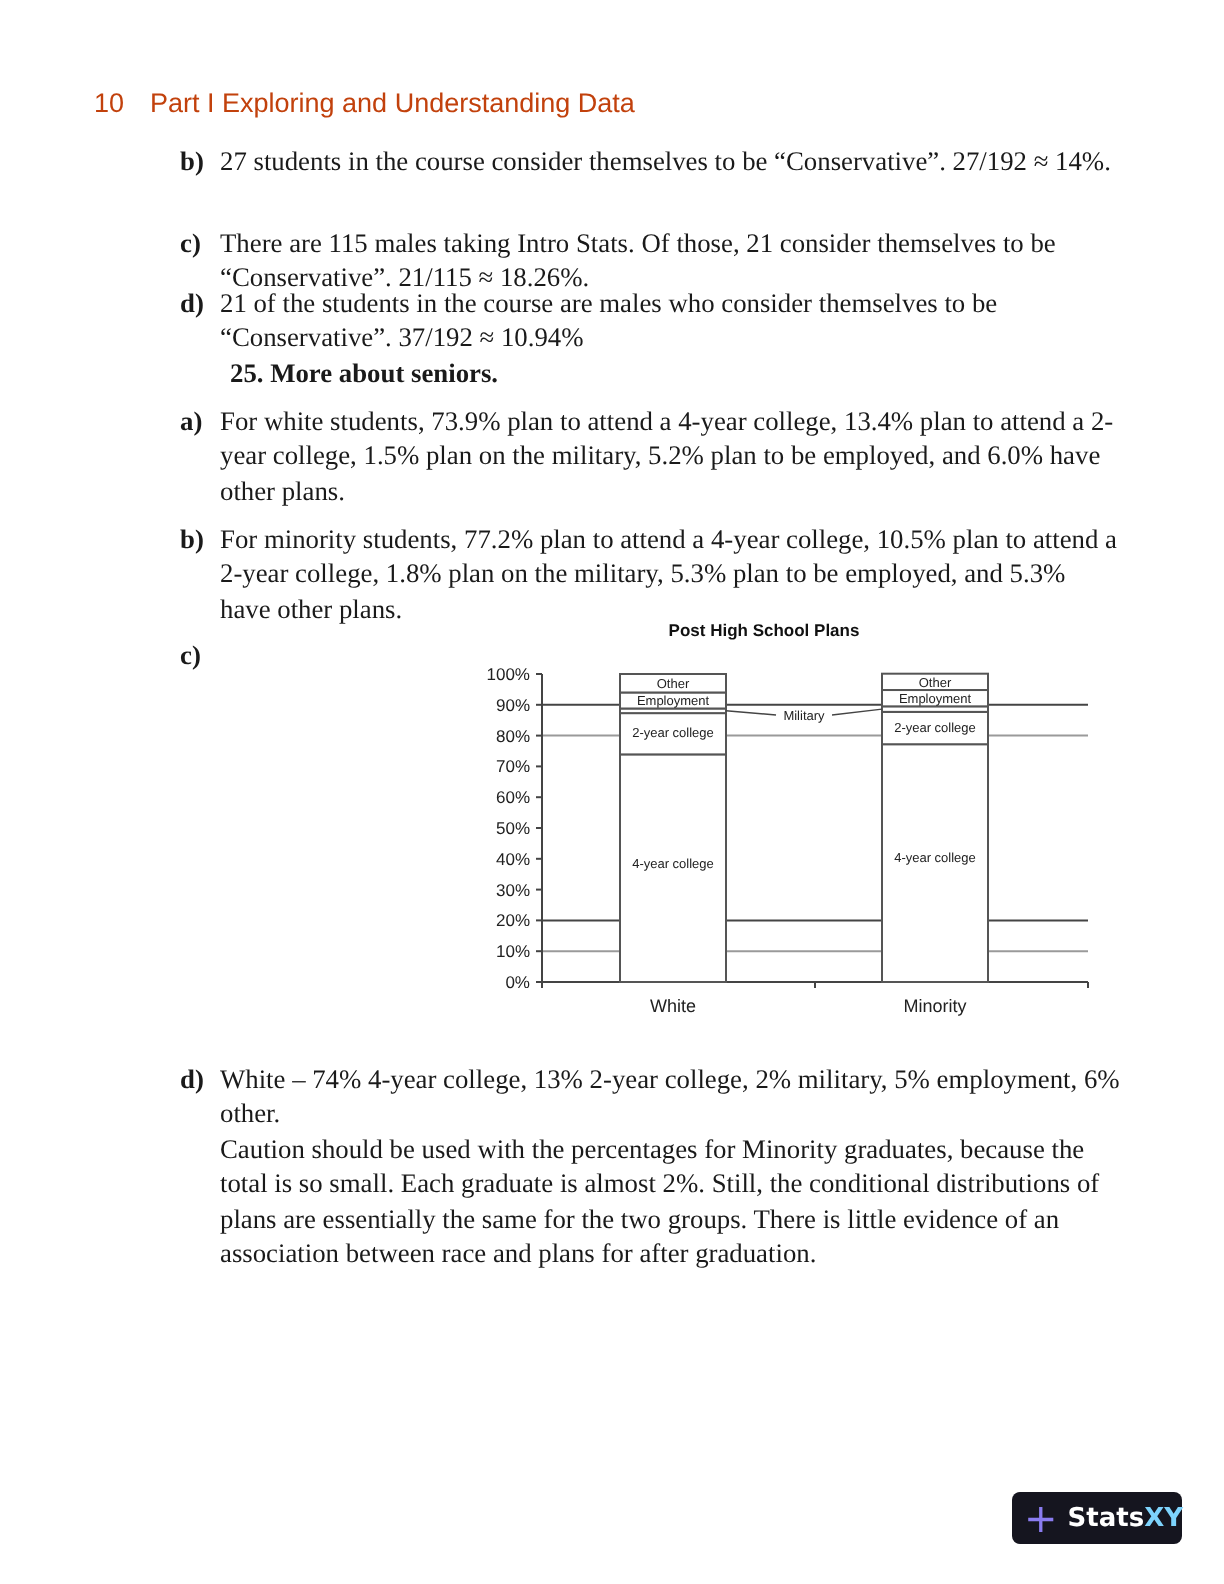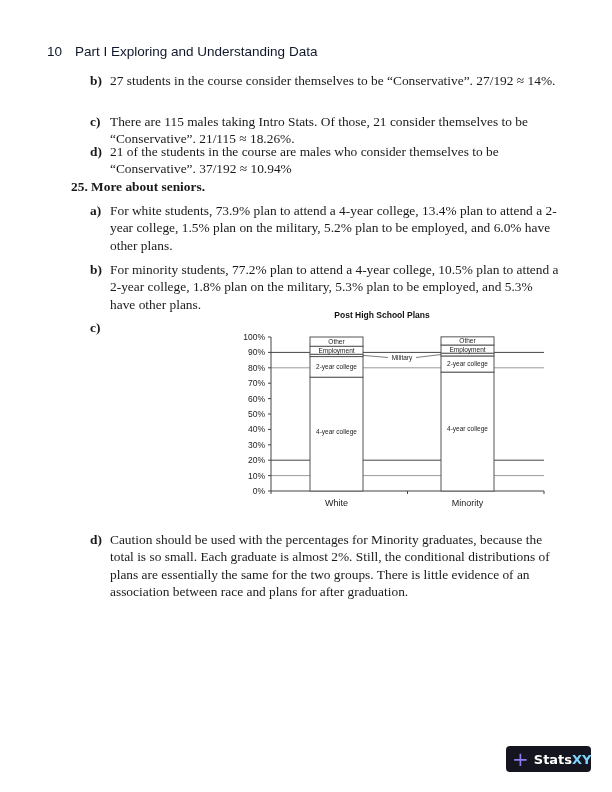--- a/index.html
+++ b/index.html
@@ -1,17 +1,17 @@
 <!DOCTYPE html>
 <html><head>
 <meta charset="utf-8">
 <style>
   html, body { margin: 0; padding: 0; background: #ffffff; }
   body { width: 612px; height: 792px; position: relative; overflow: hidden; color: #1a1a1a; }
-  .header { position: absolute; left: 47px; top: 44px; font-family: "Liberation Sans", sans-serif; font-size: 13.5px; color: #0f172a; }
+  .header { position: absolute; left: 47px; top: 44px; font-family: "Liberation Sans", sans-serif; font-size: 13.5px; color: #c2410c; }
   .header .pg { display: inline-block; width: 28px; }
   .serif { font-family: "Liberation Serif", serif; font-size: 13.4px; line-height: 17.4px; color: #1a1a1a; }
   .item { position: absolute; left: 90px; width: 470px; }
   .item .lbl { position: absolute; left: 0; top: 0; font-weight: bold; }
   .item .txt { margin-left: 20px; }
   .q { position: absolute; left: 71px; font-weight: bold; }
   .chart { position: absolute; left: 0; top: 0; width: 612px; height: 792px; pointer-events: none; }
   .chart text { font-family: "Liberation Sans", sans-serif; }
   .badge { position: absolute; left: 506px; top: 746px; width: 85px; height: 26px; background: #15151f; border-radius: 4px; display: flex; align-items: center; font-family: "DejaVu Sans", sans-serif; font-weight: bold; font-size: 13px; color: #ffffff; }
   .badge .plus { color: #8a7cf0; font-size: 20px; font-weight: normal; margin: 0 5px 0 6px; line-height: 26px; }
@@ -30,21 +30,21 @@
 </div>
 <div class="item serif" style="top:113px;">
   <span class="lbl">c)</span>
   <div class="txt">There are 115 males taking Intro Stats.  Of those, 21 consider themselves to be “Conservative”. 21/115 ≈ 18.26%.</div>
 </div>
 <div class="item serif" style="top:143px;">
   <span class="lbl">d)</span>
   <div class="txt">21 of the students in the course are males who consider themselves to be “Conservative”.  37/192 ≈ 10.94%</div>
 </div>
 
-<div class="q serif" style="top:178px;">25. More about seniors.</div>
+<div class="q serif" style="top:178px;margin-left:44px;">25. More about seniors.</div>
 
 <div class="item serif" style="top:202px;">
   <span class="lbl">a)</span>
   <div class="txt">For white students, 73.9% plan to attend a 4-year college, 13.4% plan to attend a 2-year college, 1.5% plan on the military, 5.2% plan to be employed, and 6.0% have other plans.</div>
 </div>
 <div class="item serif" style="top:261px;">
   <span class="lbl">b)</span>
   <div class="txt">For minority students, 77.2% plan to attend a 4-year college, 10.5% plan to attend a 2-year college, 1.8% plan on the military, 5.3% plan to be employed, and 5.3% have other plans.</div>
 </div>
 <div class="item serif" style="top:319px; width:120px;">
@@ -112,20 +112,21 @@
       <text x="467.5" y="351.589" text-anchor="middle" font-size="6.5" fill="#222">Employment</text>
       <text x="467.5" y="343.427" text-anchor="middle" font-size="6.5" fill="#222">Other</text>
       <line x1="363" y1="355.403" x2="388" y2="357.5" stroke="#444" stroke-width="0.7"></line>
       <line x1="416" y1="357.5" x2="441" y2="354.556" stroke="#444" stroke-width="0.7"></line>
       <text x="402" y="360" text-anchor="middle" font-size="6.5" fill="#222">Military</text>
     </g>
 </svg>
 
 <div class="item serif" style="top:531px;">
   <span class="lbl">d)</span>
+  <div class="txt">White – 74% 4-year college, 13% 2-year college, 2% military, 5% employment, 6% other.</div>
   <div class="txt">Caution should be used with the percentages for Minority graduates, because the total is so small.  Each graduate is almost 2%.  Still, the conditional distributions of plans are essentially the same for the two groups.  There is little evidence of an association between race and plans for after graduation.</div>
 </div>
 
 <div class="badge">
   <span class="plus">+</span>
     <span>Stats</span>
     <span class="xy">XY</span>
 </div>
 
 </body></html>

